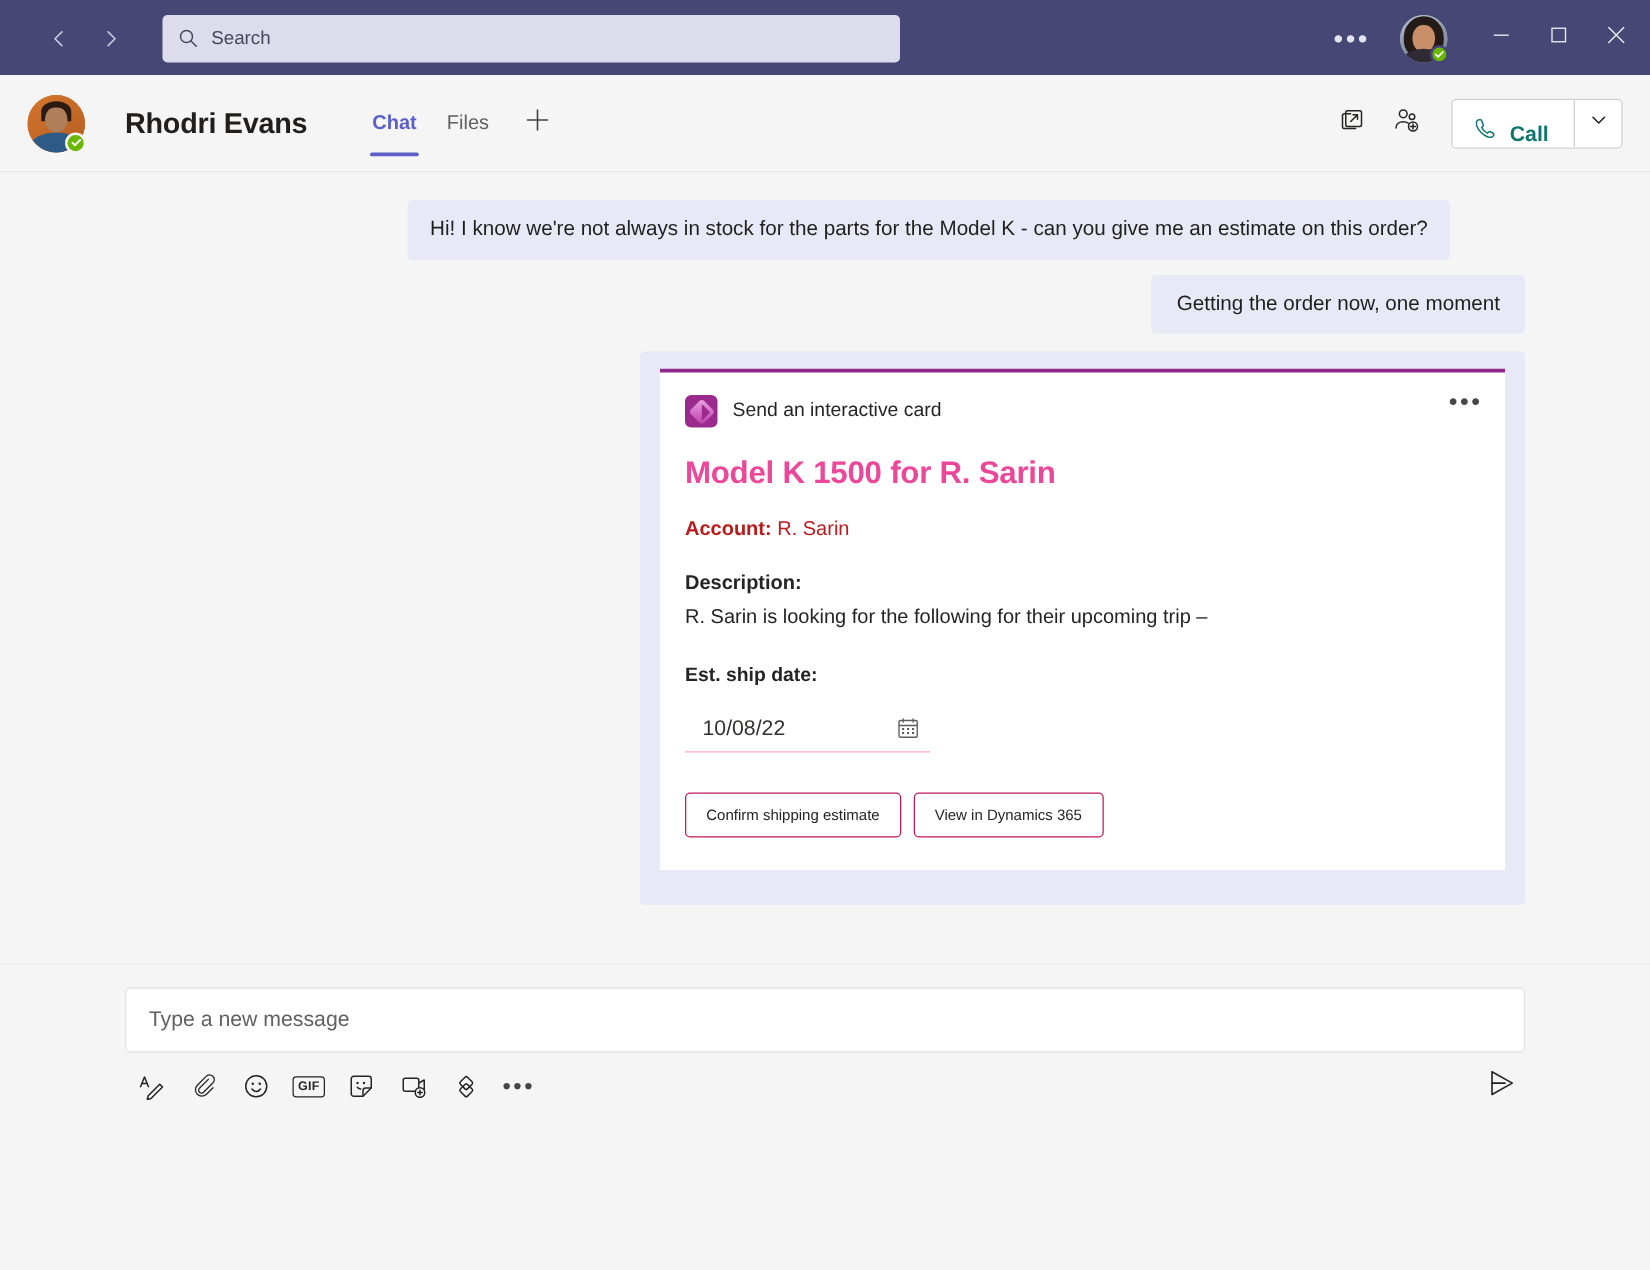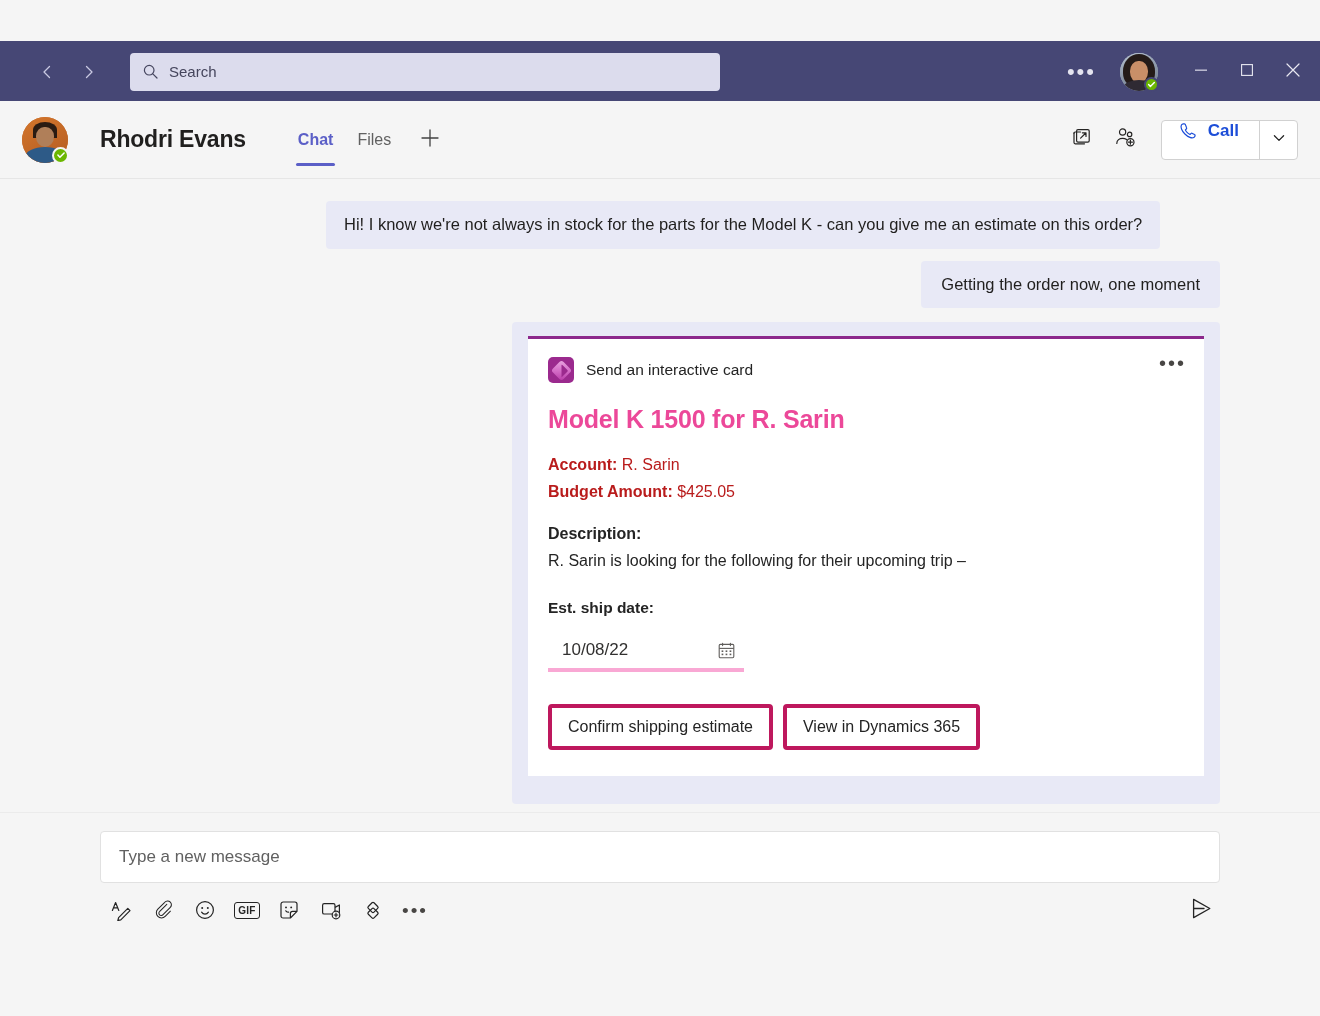--- a/index.html
+++ b/index.html
@@ -8,21 +8,20 @@
     font-family: "Liberation Sans", sans-serif;
     background: #f5f5f5;
     overflow: hidden;
   }
 
   
   .titlebar {
     height: 60px; background: #464775;
     display: flex; align-items: center; padding: 1px 0 0 34px;
     position: relative;
-    margin-top: 41px;
   }
   .nav-arrows { display: flex; gap: 16px; align-items: center; }
   .nav-btn {
     width: 26px; height: 26px; display: flex;
     align-items: center; justify-content: center;
     color: #c9c9e2; cursor: pointer;
   }
   .nav-btn svg { display: block; }
 
   .searchbox {
@@ -124,23 +123,23 @@
     width: 38px; height: 38px; display: flex;
     align-items: center; justify-content: center;
     color: #252423; cursor: pointer; border-radius: 4px;
   }
   .call-group {
     display: flex; align-items: stretch; margin-left: 10px;
     border: 1px solid #d1d1d1; border-radius: 4px;
     background: #ffffff; overflow: hidden; height: 40px;
   }
   .call-btn {
-    display: flex; align-items: flex-start; gap: 10px;
+    display: flex; align-items: flex-end; gap: 10px;
     padding: 0 20px 0 16px; font-size: 17px; font-weight: 600;
-    color: #1d4ed8; cursor: pointer;
+    color: #0f766e; cursor: pointer;
   }
   .call-split {
     width: 38px; display: flex; align-items: center; justify-content: center;
     border-left: 1px solid #d1d1d1; color: #242424; cursor: pointer;
   }
 
   
   .messages {
     height: 755px; background: #f5f5f5; position: relative;
     padding: 22px 100px 0 100px; overflow: hidden;
@@ -219,31 +218,31 @@
     font-size: 16px; color: #242424;
   }
   .bullets li.sub { padding-left: 54px; }
   .bullets li.sub::before { left: 38px; }
 
   .field-label {
     font-size: 15.5px; font-weight: bold; color: #242424;
     margin-top: 26px; margin-bottom: 8px;
   }
   .date-field {
-    width: 196px; border-bottom: 4px solid #f9a8d4;
-    display: flex; align-items: flex-end; justify-content: space-between;
+    width: 196px; border-bottom: 1px solid #f9a8d4;
+    display: flex; align-items: flex-start; justify-content: space-between;
     padding: 6px 8px 8px 14px; cursor: pointer; margin-top: 17px;
   }
   .date-value { font-size: 17px; color: #323130; }
   .cal-icon { color: #605e5c; display: flex; }
 
   .card-actions { display: flex; gap: 10px; margin-top: 32px; }
   .card-btn {
-    background: #ffffff; border: 4px solid #be185d; border-radius: 4px;
-    padding: 10px 16px; font-size: 16px; color: #242424;
+    background: #ffffff; border: 1px solid #be185d; border-radius: 4px;
+    padding: 10px 16px; font-size: 12px; color: #242424;
     cursor: pointer; font-family: "Liberation Sans", sans-serif;
   }
 
   
   .compose-wrap {
     position: absolute; left: 0; right: 0; bottom: 0;
     height: 122px; background: #f5f5f5;
     border-top: 1px solid #ebebeb;
     padding: 18px 100px 0 100px;
   }
@@ -442,24 +441,20 @@
           </div>
           <div class="card-app-name">Send an interactive card</div>
         </div>
         <div class="card-more">•••</div>
 
         <div class="card-title">Model K 1500 for R. Sarin</div>
 
         <div class="kv">
           <b>Account:</b>
           <span>R. Sarin</span>
-        </div>
-        <div class="kv">
-          <b>Budget Amount:</b>
-          <span>$425.05</span>
         </div>
 
         <div class="card-section-title">Description:</div>
         <div class="card-desc">R. Sarin is looking for the following for their upcoming trip –</div>
 
 
         <div class="field-label">Est. ship date:</div>
         <div class="date-field">
           <span class="date-value">10/08/22</span>
           <span class="cal-icon">

